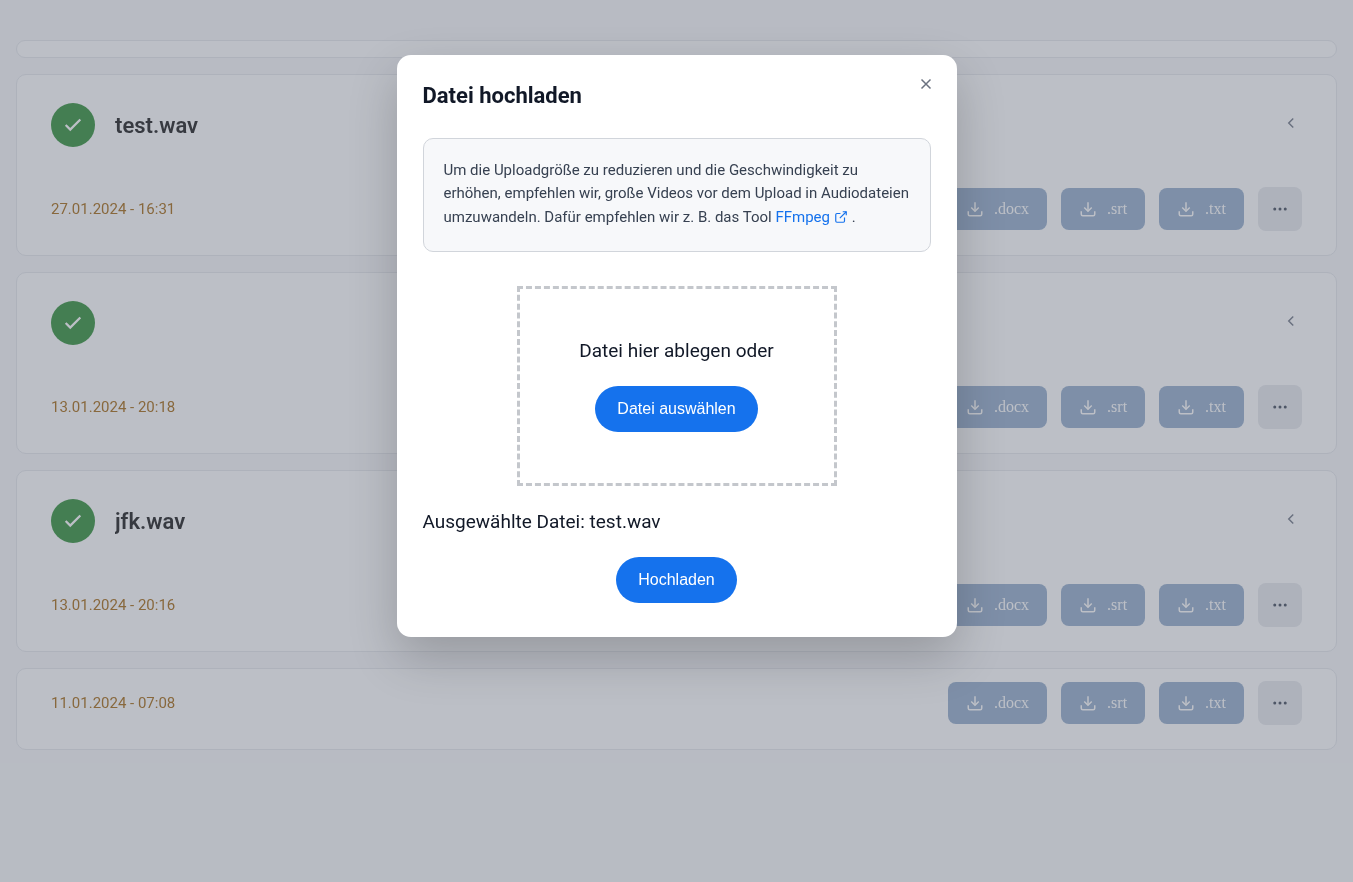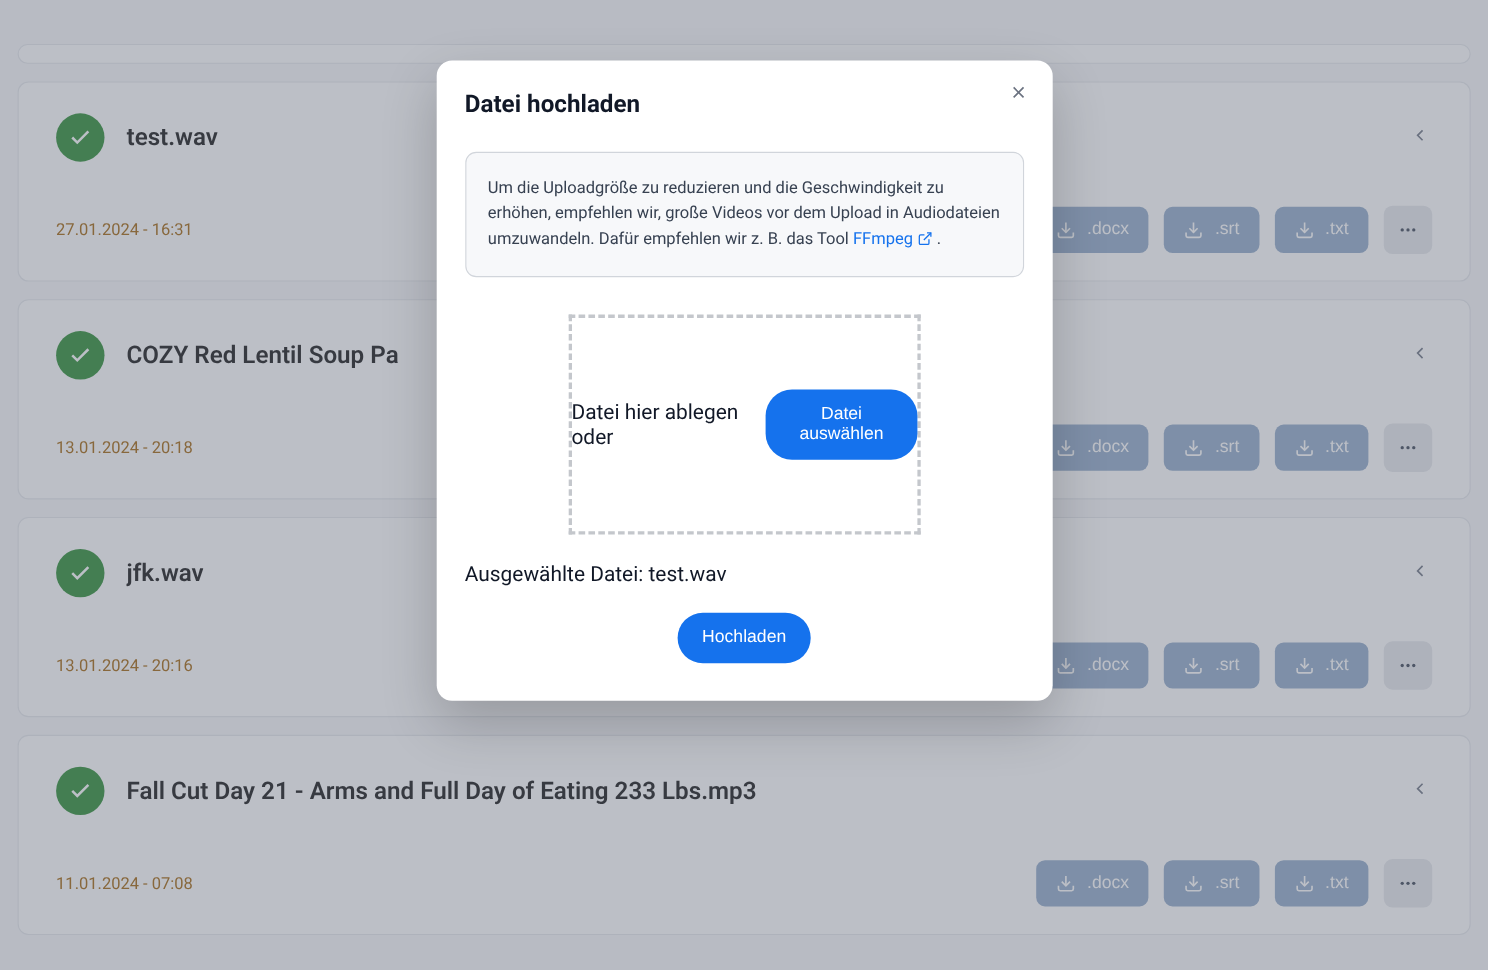--- a/index.html
+++ b/index.html
@@ -77,20 +77,21 @@
     align-items: center;
     gap: 10px;
     background: #8ea8c8;
     color: #fff;
     border: none;
     border-radius: 8px;
     padding: 12px 18px;
     font-size: 16px;
     font-weight: 500;
     cursor: pointer;
+    font-family: Liberation Serif, serif;
   }
   .dl-btn svg { width: 18px; height: 18px; }
   .more-btn {
     width: 44px;
     height: 44px;
     border-radius: 8px;
     background: #e5e7eb;
     border: none;
     display: flex;
     align-items: center;
@@ -145,21 +146,21 @@
     margin-bottom: 34px;
   }
   .info-box a { color: #1572ed; text-decoration: none; }
   .ext-icon { display: inline-block; vertical-align: -2px; margin-left: 4px; }
   .dropzone {
     width: 320px;
     height: 200px;
     margin: 0 auto 24px auto;
     border: 3px dashed #c4c7cc;
     display: flex;
-    flex-direction: row;
+    flex-direction: column;
     align-items: center;
     justify-content: center;
     gap: 24px;
   }
   .drop-text {
     font-size: 19px;
     color: #111827;
   }
   .primary-btn {
     background: #1572ed;
@@ -240,21 +241,20 @@
       </div>
     </div>
     </div>
     <div class="file-card">
     <div class="file-header">
       <div class="check-circle">
           <svg viewBox="0 0 24 24" fill="none" stroke="#fff" stroke-width="2.5">
             <polyline points="20 6 9 17 4 12"></polyline>
           </svg>
         </div>
-      <div class="filename">COZY Red Lentil Soup Pa</div>
       <div class="chevron"><svg width="18" height="18" viewBox="0 0 24 24" fill="none" stroke="currentColor" stroke-width="2">
             <polyline points="15 18 9 12 15 6"></polyline>
           </svg></div>
     </div>
     <div class="file-footer">
       <div class="file-date">13.01.2024 - 20:18</div>
       <div class="actions">
         <button class="dl-btn">
             <svg viewBox="0 0 24 24" fill="none" stroke="currentColor" stroke-width="2">
               <path d="M21 15v4a2 2 0 0 1-2 2H5a2 2 0 0 1-2-2v-4"></path>
@@ -332,31 +332,20 @@
             <svg viewBox="0 0 24 24" fill="currentColor">
               <circle cx="5" cy="12" r="2"></circle>
               <circle cx="12" cy="12" r="2"></circle>
               <circle cx="19" cy="12" r="2"></circle>
             </svg>
           </button>
       </div>
     </div>
     </div>
     <div class="file-card">
-    <div class="file-header">
-      <div class="check-circle">
-          <svg viewBox="0 0 24 24" fill="none" stroke="#fff" stroke-width="2.5">
-            <polyline points="20 6 9 17 4 12"></polyline>
-          </svg>
-        </div>
-      <div class="filename">Fall Cut Day 21 - Arms and Full Day of Eating 233 Lbs.mp3</div>
-      <div class="chevron"><svg width="18" height="18" viewBox="0 0 24 24" fill="none" stroke="currentColor" stroke-width="2">
-            <polyline points="15 18 9 12 15 6"></polyline>
-          </svg></div>
-    </div>
     <div class="file-footer">
       <div class="file-date">11.01.2024 - 07:08</div>
       <div class="actions">
         <button class="dl-btn">
             <svg viewBox="0 0 24 24" fill="none" stroke="currentColor" stroke-width="2">
               <path d="M21 15v4a2 2 0 0 1-2 2H5a2 2 0 0 1-2-2v-4"></path>
               <polyline points="7 10 12 15 17 10"></polyline>
               <line x1="12" y1="15" x2="12" y2="3"></line>
             </svg>
             <span>.docx</span>

